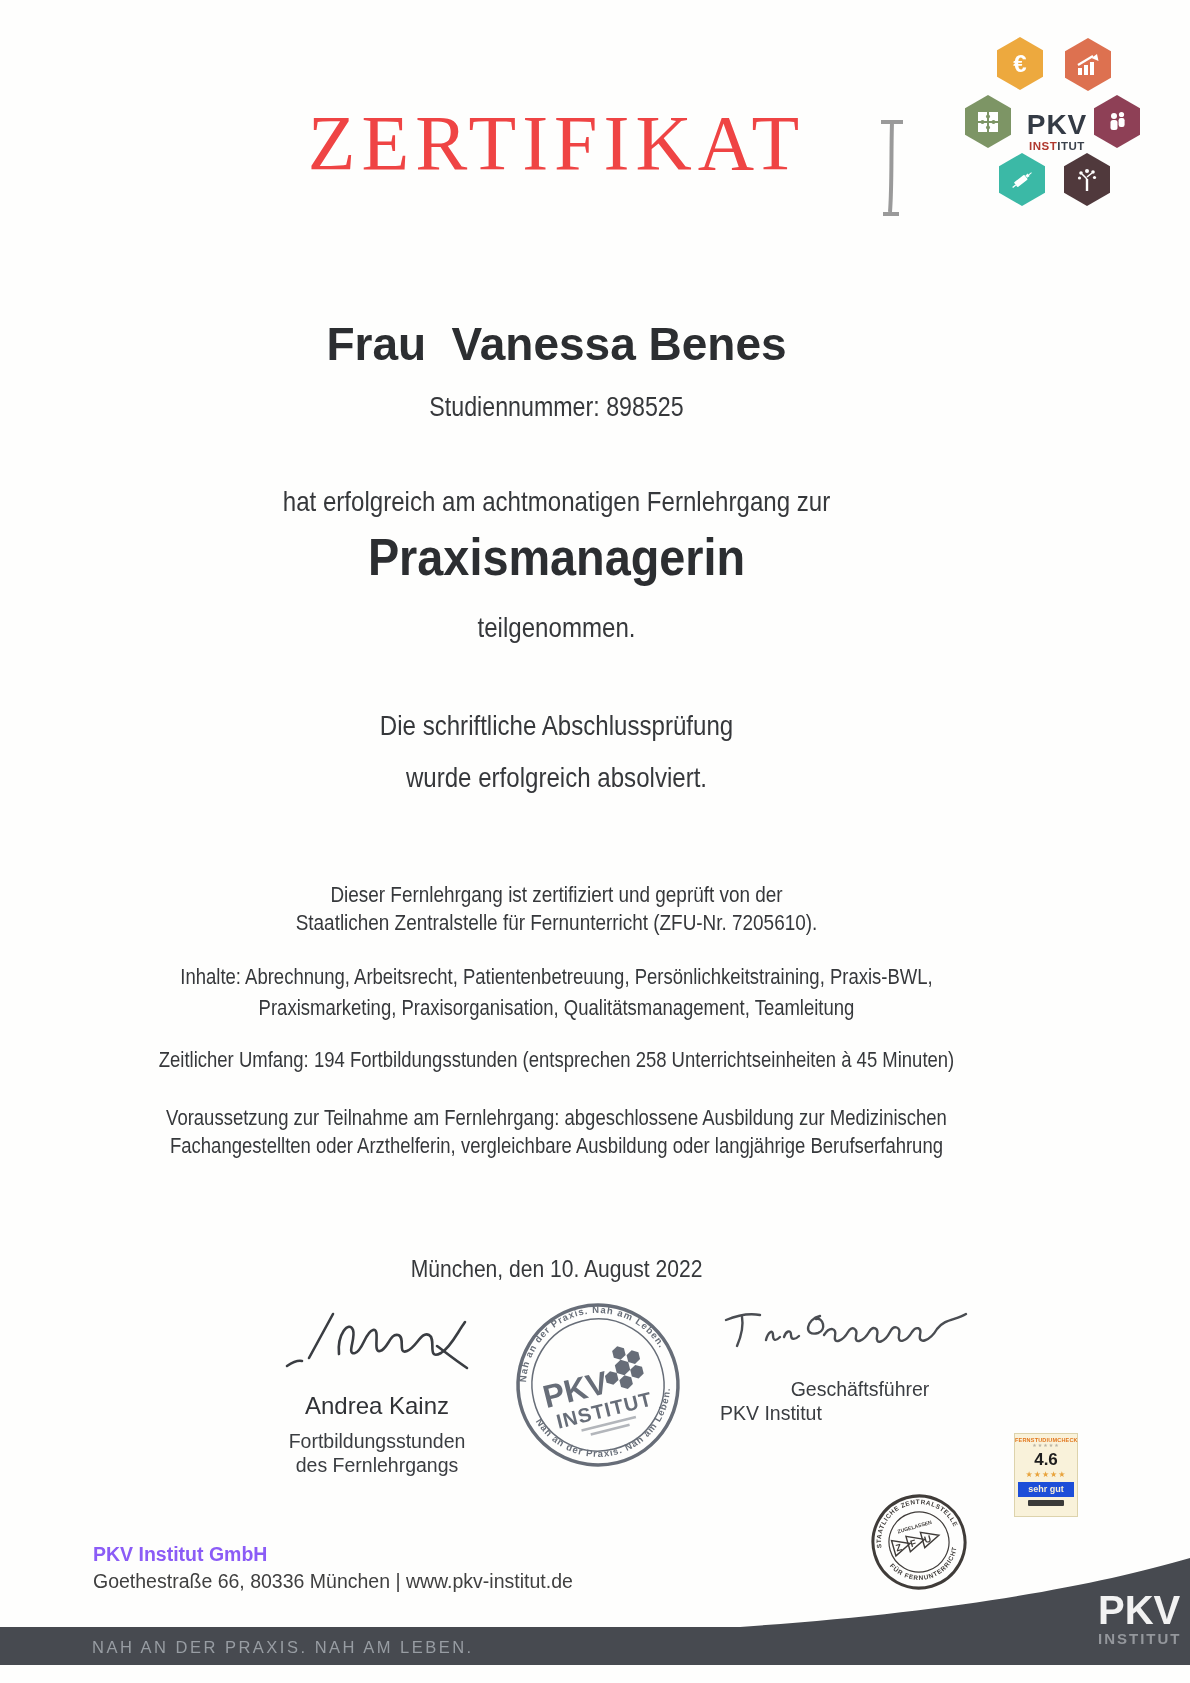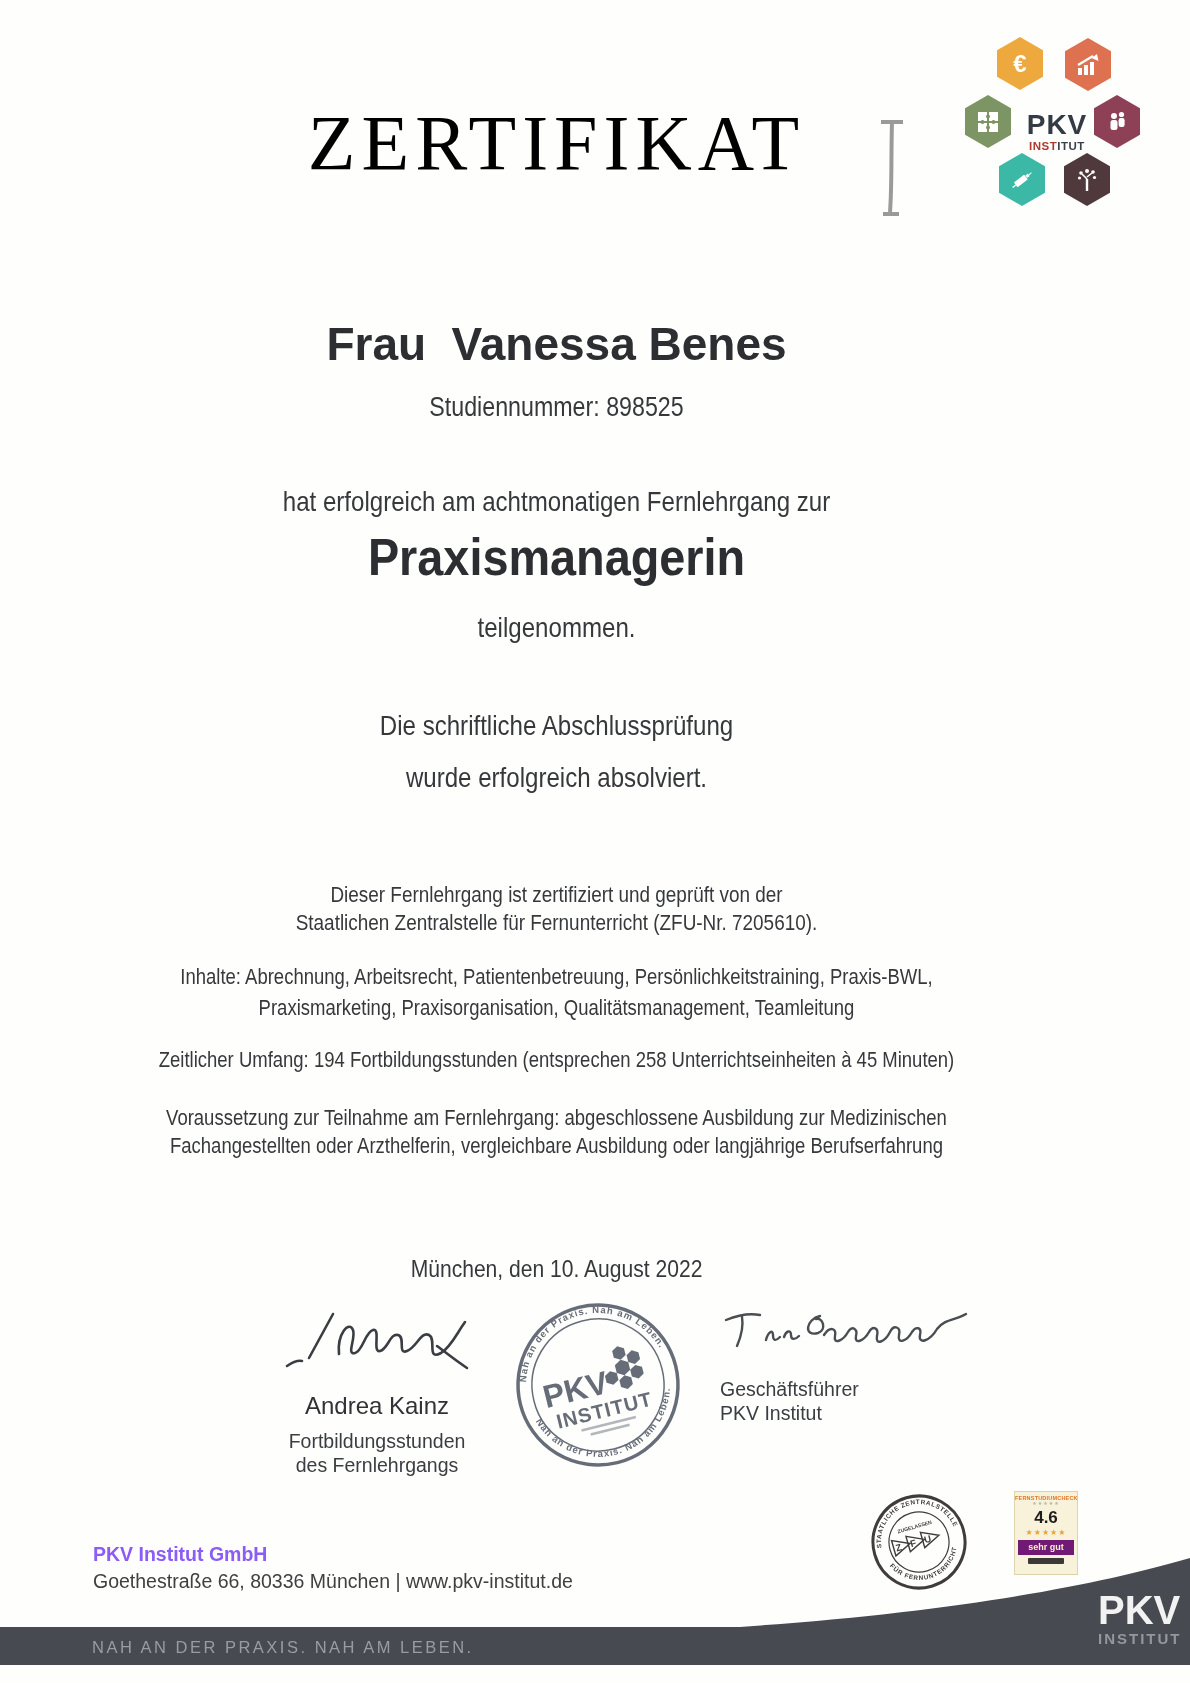--- a/index.html
+++ b/index.html
@@ -4,21 +4,21 @@
 <style>
   html,body{margin:0;padding:0;background:#e9e9e9;}
   .page{
     position:relative; width:1190px; height:1683px; margin:0 auto;
     background:#fefefd; overflow:hidden;
     font-family:"Liberation Sans", sans-serif; color:#36383b;
   }
   .line{position:absolute; left:0; width:1113px; text-align:center; line-height:1.15; white-space:nowrap;}
   .cond{transform:scaleX(0.86); transform-origin:center;}
   .serif-title{
-    font-family:"Liberation Serif", serif; color:#000000;
+    font-family:"Liberation Serif", serif; color:#ef4444;
     font-size:78px; letter-spacing:6px; font-weight:400;
   }
   .bold{font-weight:700;}
   .name{font-size:46px; font-weight:700; color:#2c2e31; white-space:pre;}
   .hex{
     position:absolute; width:46px; height:53px;
     clip-path:polygon(50% 0,100% 25%,100% 75%,50% 100%,0 75%,0 25%);
     display:flex; align-items:center; justify-content:center;
   }
   .hex span{color:#fff; font-weight:700;}
@@ -32,29 +32,29 @@
   .footaddr{font-size:19.5px; color:#404040; margin-top:4px;}
   .bottombar{position:absolute; left:0; top:1627px; width:1190px; height:38px; background:#474a50;}
   .tagline{
     position:absolute; left:92px; top:1638px; font-size:16.5px;
     color:#989da3; letter-spacing:2.5px;
   }
   .footbrand{position:absolute; left:1098px; top:1590px; line-height:1; text-align:left;}
   .footbrand .p1{font-size:40px; font-weight:700; color:#f2f2f2; letter-spacing:0;}
   .footbrand .p2{font-size:15px; font-weight:700; color:#94979c; letter-spacing:2px; margin-top:1px;}
   .badge{
-    position:absolute; left:1014px; top:1491px; width:64px; height:84px;
+    position:absolute; left:1014px; top:1433px; width:64px; height:84px;
     background:#f9f2da; border:1px solid #ddd3ac; box-sizing:border-box;
     text-align:center; padding-top:3px; line-height:1.15;
   }
   .badge .hdr{font-size:5.5px; font-weight:700; color:#e2761c; letter-spacing:.2px;}
   .badge .mini{font-size:5px; color:#b9b4a4; letter-spacing:1px;}
   .badge .score{font-size:17px; font-weight:700; color:#1d1d1d; margin-top:1px;}
   .badge .stars{font-size:8px; color:#e8a33c; letter-spacing:1px;}
-  .badge .grade{background:#701a75; color:#f8efd6; font-size:9px; font-weight:700;
+  .badge .grade{background:#1d4ed8; color:#f8efd6; font-size:9px; font-weight:700;
     height:15px; line-height:15px; margin:3px 3px 0 3px;}
   .badge .fineprint{width:36px; height:6px; background:#3a3a38; border-radius:1px; margin:3px auto 0 auto;}
   svg text{font-family:"Liberation Sans", sans-serif;}
 </style>
 </head>
 <body>
 
 <div class="page">
 
   <div class="line serif-title" style="top:98px;">ZERTIFIKAT</div>
@@ -216,21 +216,21 @@
   <div class="sigcol" style="left:720px; top:1302px; width:280px; text-align:left;">
     <svg width="250" height="64" viewBox="0 0 250 64">
       <g stroke="#4a4d52" stroke-width="2.4" fill="none" stroke-linecap="round">
         <path d="M6,18 C18,13 30,11 40,13"></path>
         <path d="M22,15 C24,26 20,37 17,44"></path>
         <path d="M46,38 C48,30 53,27 53,33 C53,38 55,40 60,35 M64,35 C66,29 71,27 71,33 C71,38 75,38 79,34"></path>
         <path d="M100,14 C86,17 83,35 98,31 C107,28 103,15 96,17"></path>
         <path d="M104,33 C110,24 117,26 115,34 C113,43 123,39 128,30 C132,23 138,27 136,34 C134,43 144,39 149,30 C153,23 159,26 157,34 C155,44 165,40 170,30 C174,22 181,25 179,33 C177,43 187,39 192,30 C196,24 202,25 200,33 C198,43 210,39 217,27 C224,17 236,18 246,12"></path>
       </g>
     </svg>
-    <div class="sigrole" style="margin-top:6px;">Geschäftsführer</div>
+    <div class="sigrole" style="margin-top:6px;text-align:center;">Geschäftsführer</div>
     <div class="sigrole">PKV Institut</div>
   </div>
 
   <div style="position:absolute; left:93px; top:1543px;">
     <div class="footco">PKV Institut GmbH</div>
     <div class="footaddr">Goethestraße 66, 80336 München | www.pkv-institut.de</div>
   </div>
 
   <svg style="position:absolute; left:869px; top:1492px;" width="100" height="100" viewBox="0 0 100 100">
     <g transform="rotate(-16 50 50)" opacity="0.88">

